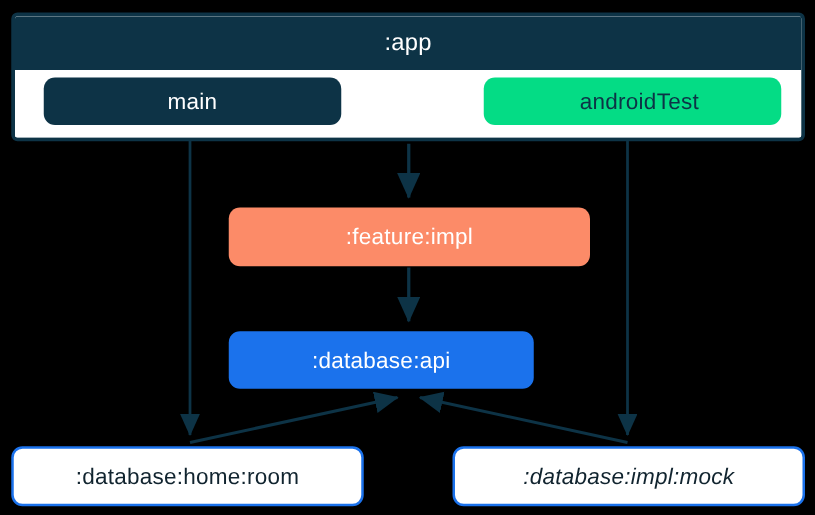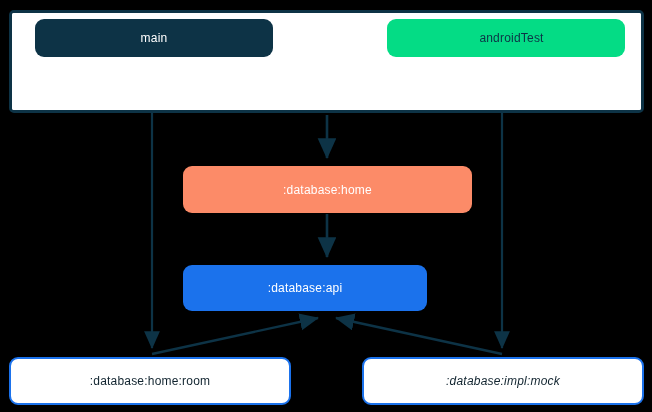--- a/index.html
+++ b/index.html
@@ -58,21 +58,21 @@
   }
 
   
   .node {
     position: absolute;
     box-sizing: border-box;
     border-radius: 9px;
     display: flex;
     align-items: center;
     justify-content: center;
-    font-size: 12px;
+    font-size: 18px;
     letter-spacing: 0.2px;
     white-space: nowrap;
   }
 
   .node-main {
     left: 23px;
     top: 6px;
     width: 238px;
     height: 38px;
     background: #0d3346;
@@ -155,27 +155,28 @@
     <g>
       <path d="M152,354 L318,318" stroke="#0d3346" stroke-width="2.4" fill="none" marker-end="url(#arrowhead)"></path>
     </g>
 
     <g>
       <path d="M502,354 L336,318" stroke="#0d3346" stroke-width="2.4" fill="none" marker-end="url(#arrowhead)"></path>
     </g>
   </svg>
 
   <div class="subgraph">
+    <div class="subgraph-title">:app</div>
     <div class="subgraph-body">
       <div class="node node-main">main</div>
       <div class="node node-androidtest">androidTest</div>
     </div>
   </div>
 
-  <div class="node node-feature-home">:database:home</div>
+  <div class="node node-feature-home">:feature:impl</div>
 
   <div class="node node-database-api">:database:api</div>
 
   <div class="node node-impl-room">:database:home:room</div>
 
   <div class="node node-impl-mock">:database:impl:mock</div>
 
 </div>
 
 </body></html>

